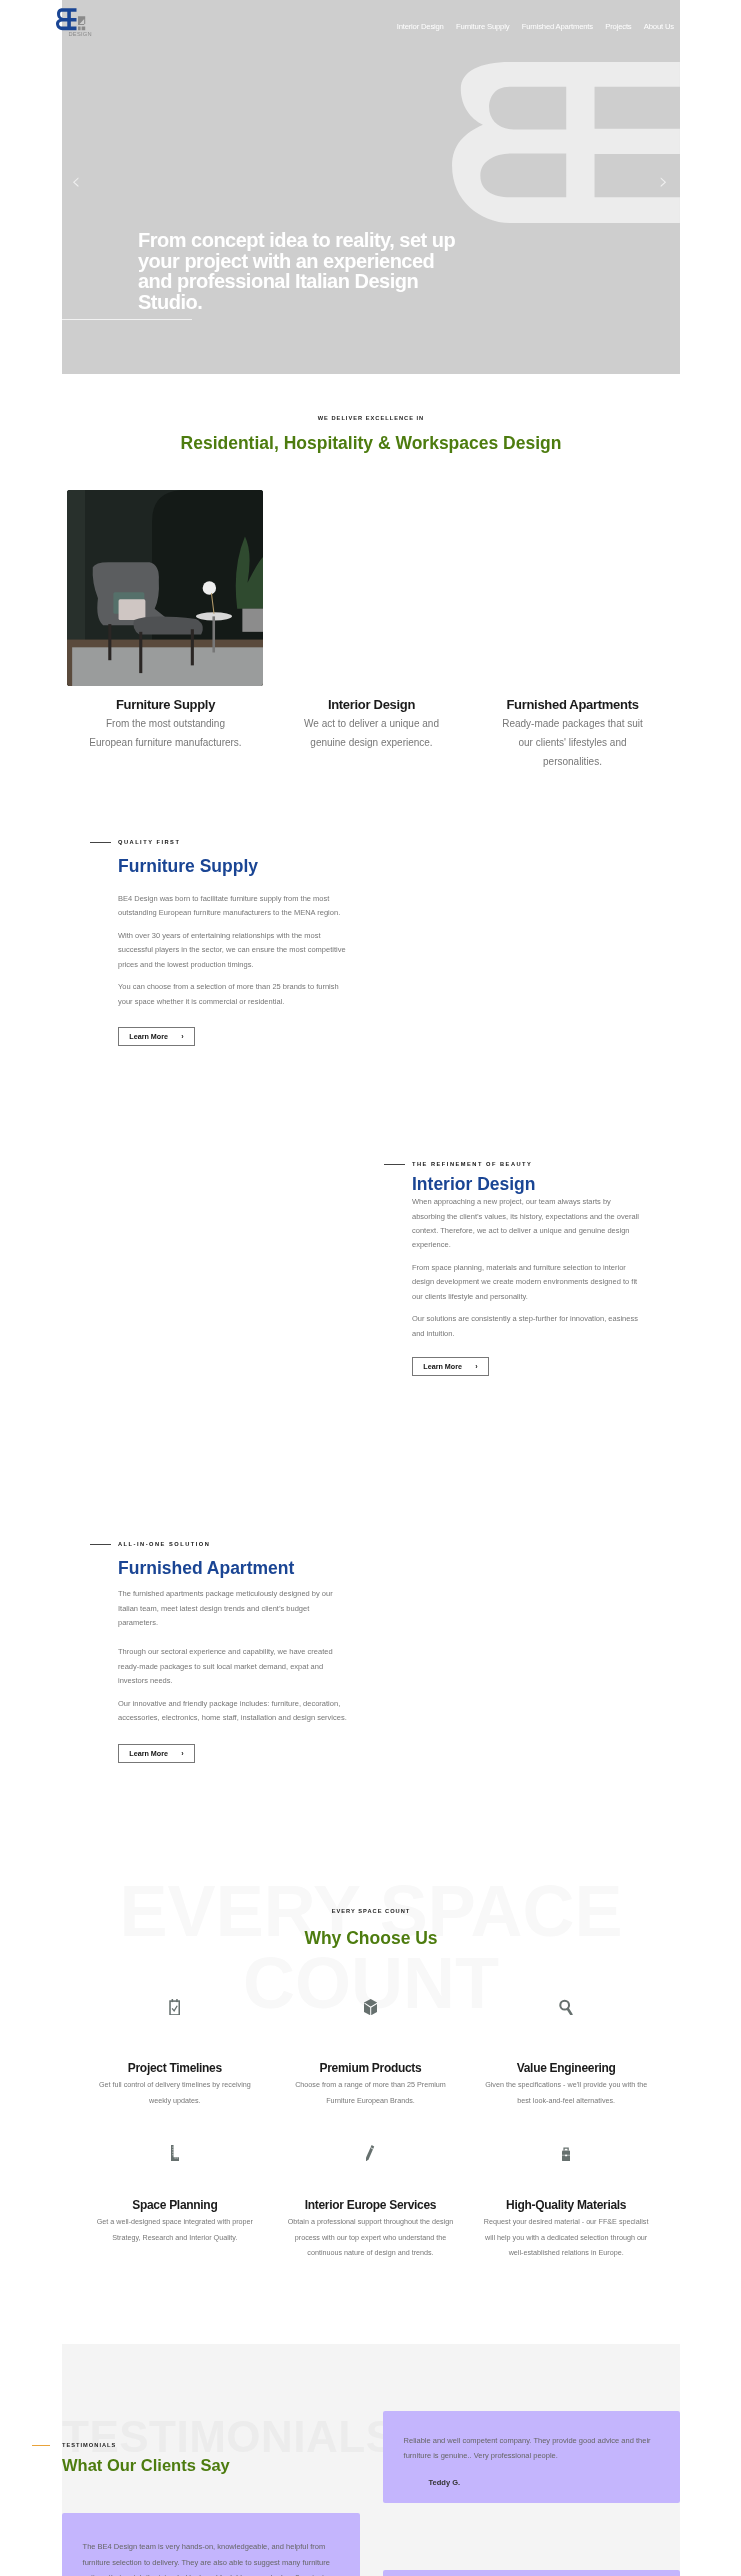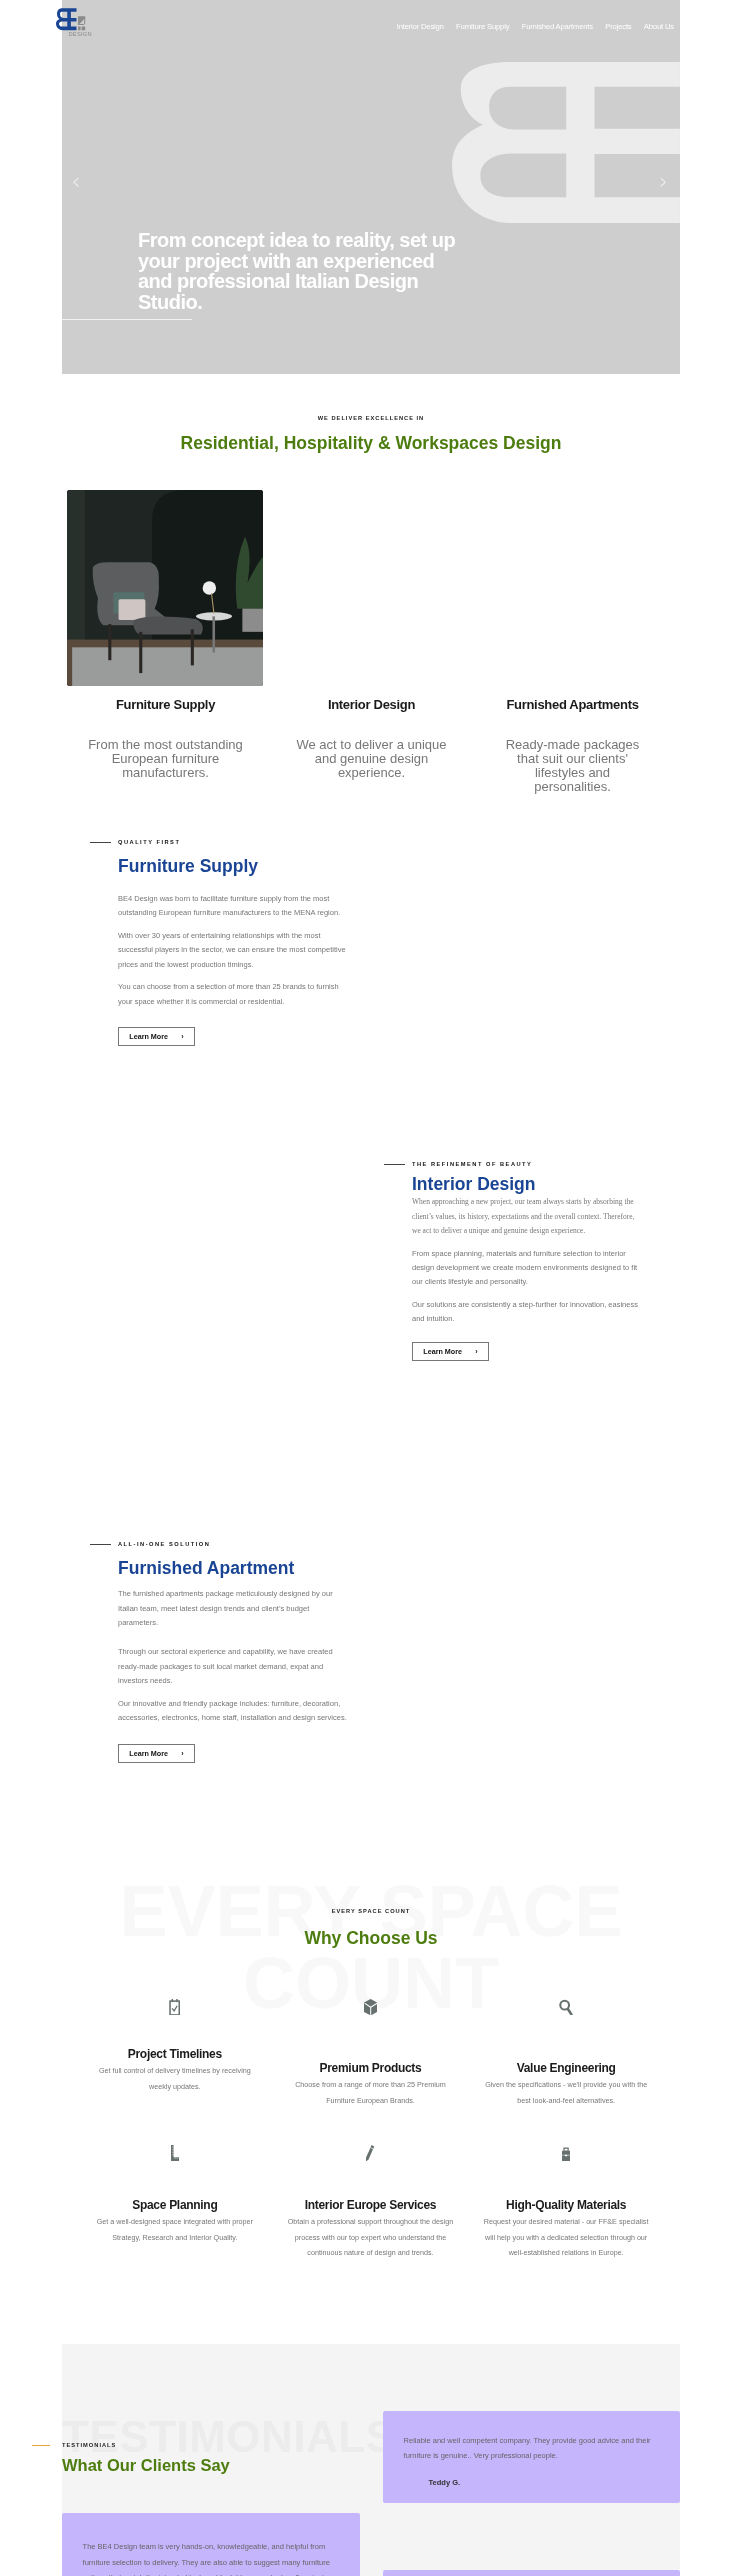--- a/index.html
+++ b/index.html
@@ -17,21 +17,21 @@
   .hero-title { left: 138px; top: 230px; width: 319px; color: #ffffff; font-size: 20px; font-weight: bold; line-height: 20.6px; letter-spacing: -0.5px; font-family: "Liberation Sans", sans-serif; }
 
   
   .eyebrow-center { left: 0; width: 742px; text-align: center; font-size: 5.7px; letter-spacing: 1px; font-weight: bold; color: #222; }
   .blue-title { color: #4d7c0f; font-weight: bold; }
   .deliver-title { left: 0; width: 742px; text-align: center; font-size: 17.5px; top: 433px; }
   .product-img { left: 67px; top: 490px; width: 196px; height: 196px; border-radius: 3.1px; overflow: hidden; background: #1f2623; }
 
   .service-col { width: 155px; text-align: center; }
   .service-col h3 { font-size: 13px; color: #1b1b1b; letter-spacing: -0.3px; font-weight: bold; }
-  .service-col p { margin-top: 26px; font-size: 13px; line-height: 14px; color: #777; }
+  .service-col p { margin-top: 2px; font-size: 10px; line-height: 19px; color: #777; }
 
   
   .feat { width: 232px; }
   .feat-eyebrow { display: flex; align-items: center; font-size: 5.7px; font-weight: bold; letter-spacing: 1.5px; color: #111; }
   .feat-eyebrow .ln { position: absolute; width: 20.6px; height: 0.5px; background: #444; }
   .feat h2 { color: #1a4594; font-size: 17.5px; margin-top: 11.3px; font-weight: bold; }
   .feat p { font-size: 7.5px; line-height: 14.4px; color: #777; margin-top: 8.2px; }
   .learn-btn { display: inline-flex; align-items: center; justify-content: space-between; width: 77px; height: 19px; border: 0.5px solid #777; padding: 0 10.3px; margin-top: 18.5px; font-size: 7.2px; font-weight: bold; color: #111; background: #fff; cursor: pointer; }
 
   
@@ -131,21 +131,21 @@
     <span>›</span>
   </button>
 </section>
 
 <section class="abs feat" style="left:412px;top:1161px;">
   <div class="feat-eyebrow">
     <span class="ln" style="left:-28px;"></span>
     <span>THE REFINEMENT OF BEAUTY</span>
   </div>
   <h2 style="margin-top:7.2px;">Interior Design</h2>
-  <p style="margin-top:0;font-family:Liberation Serif, serif;">When approaching a new project, our team always starts by absorbing the client’s values, its history, expectations and the overall context. Therefore, we act to deliver a unique and genuine design experience.</p>
+  <p style="margin-top:0;">When approaching a new project, our team always starts by absorbing the client’s values, its history, expectations and the overall context. Therefore, we act to deliver a unique and genuine design experience.</p>
   <p>From space planning, materials and furniture selection to interior design development we create modern environments designed to fit our clients lifestyle and personality.</p>
   <p>Our solutions are consistently a step-further for innovation, easiness and intuition.</p>
   <button class="learn-btn" style="margin-top:15.5px;">
     <span>Learn More</span>
     <span>›</span>
   </button>
 </section>
 
 <section class="abs feat" style="left:118px;top:1541px;">
   <div class="feat-eyebrow">
@@ -170,21 +170,21 @@
 <div class="abs why-grid" style="top:1992px;">
   <div class="why-item">
     <div class="ic">
       <svg width="11.3" height="16.5" viewBox="0 0 22 32">
           <rect x="2" y="4" width="18" height="27" fill="none" stroke="#66706e" stroke-width="3"></rect>
           <rect x="5" y="0" width="3" height="6" fill="#66706e"></rect>
           <rect x="14" y="0" width="3" height="6" fill="#66706e"></rect>
           <path d="M6 18 L10 23 L16 13" fill="none" stroke="#66706e" stroke-width="2.5"></path>
         </svg>
     </div>
-    <h3 style="margin-top:32px;">Project Timelines</h3>
+    <h3 style="margin-top:46px;">Project Timelines</h3>
     <p>Get full control of delivery timelines by receiving weekly updates.</p>
   </div>
   <div class="why-item">
     <div class="ic">
       <svg width="13.4" height="16.5" viewBox="0 0 26 32">
           <path d="M13 0 L26 7 V25 L13 32 L0 25 V7 Z" fill="#66706e"></path>
           <path d="M13 16 L26 8 M13 16 V31 M13 16 L1 8" stroke="#fff" stroke-width="2" fill="none"></path>
         </svg>
     </div>
     <h3 style="margin-top:46px;">Premium Products</h3>

